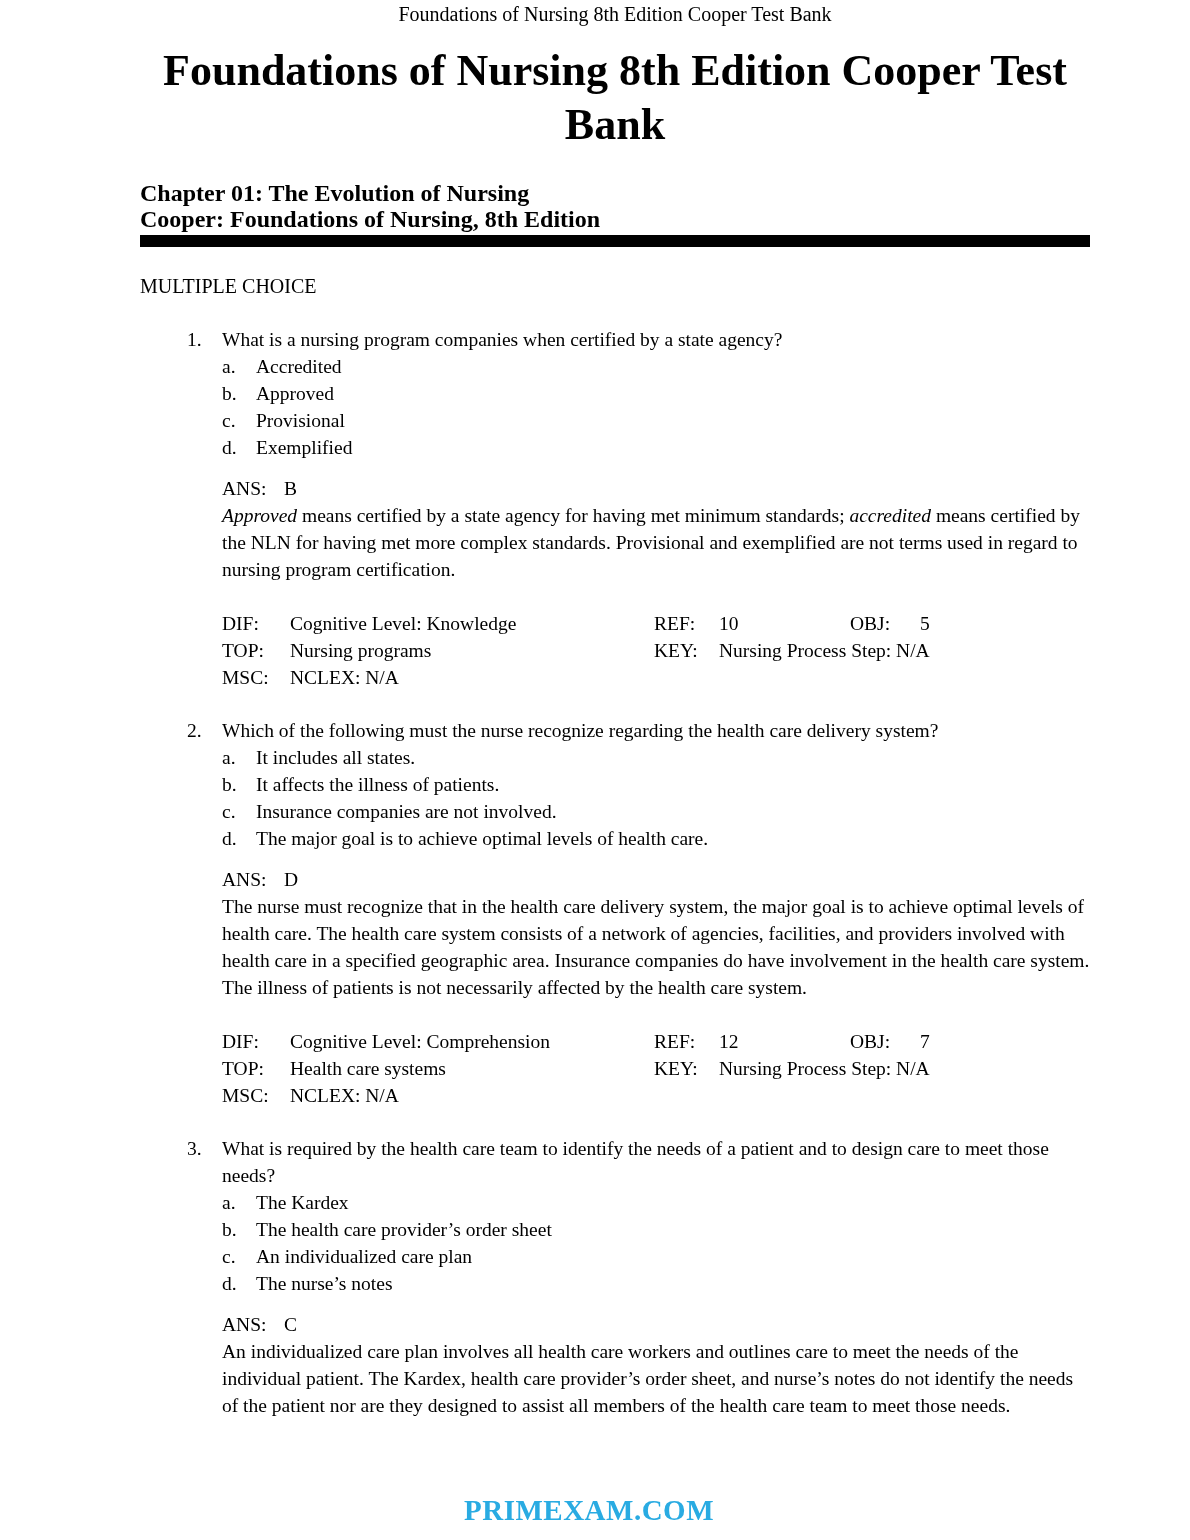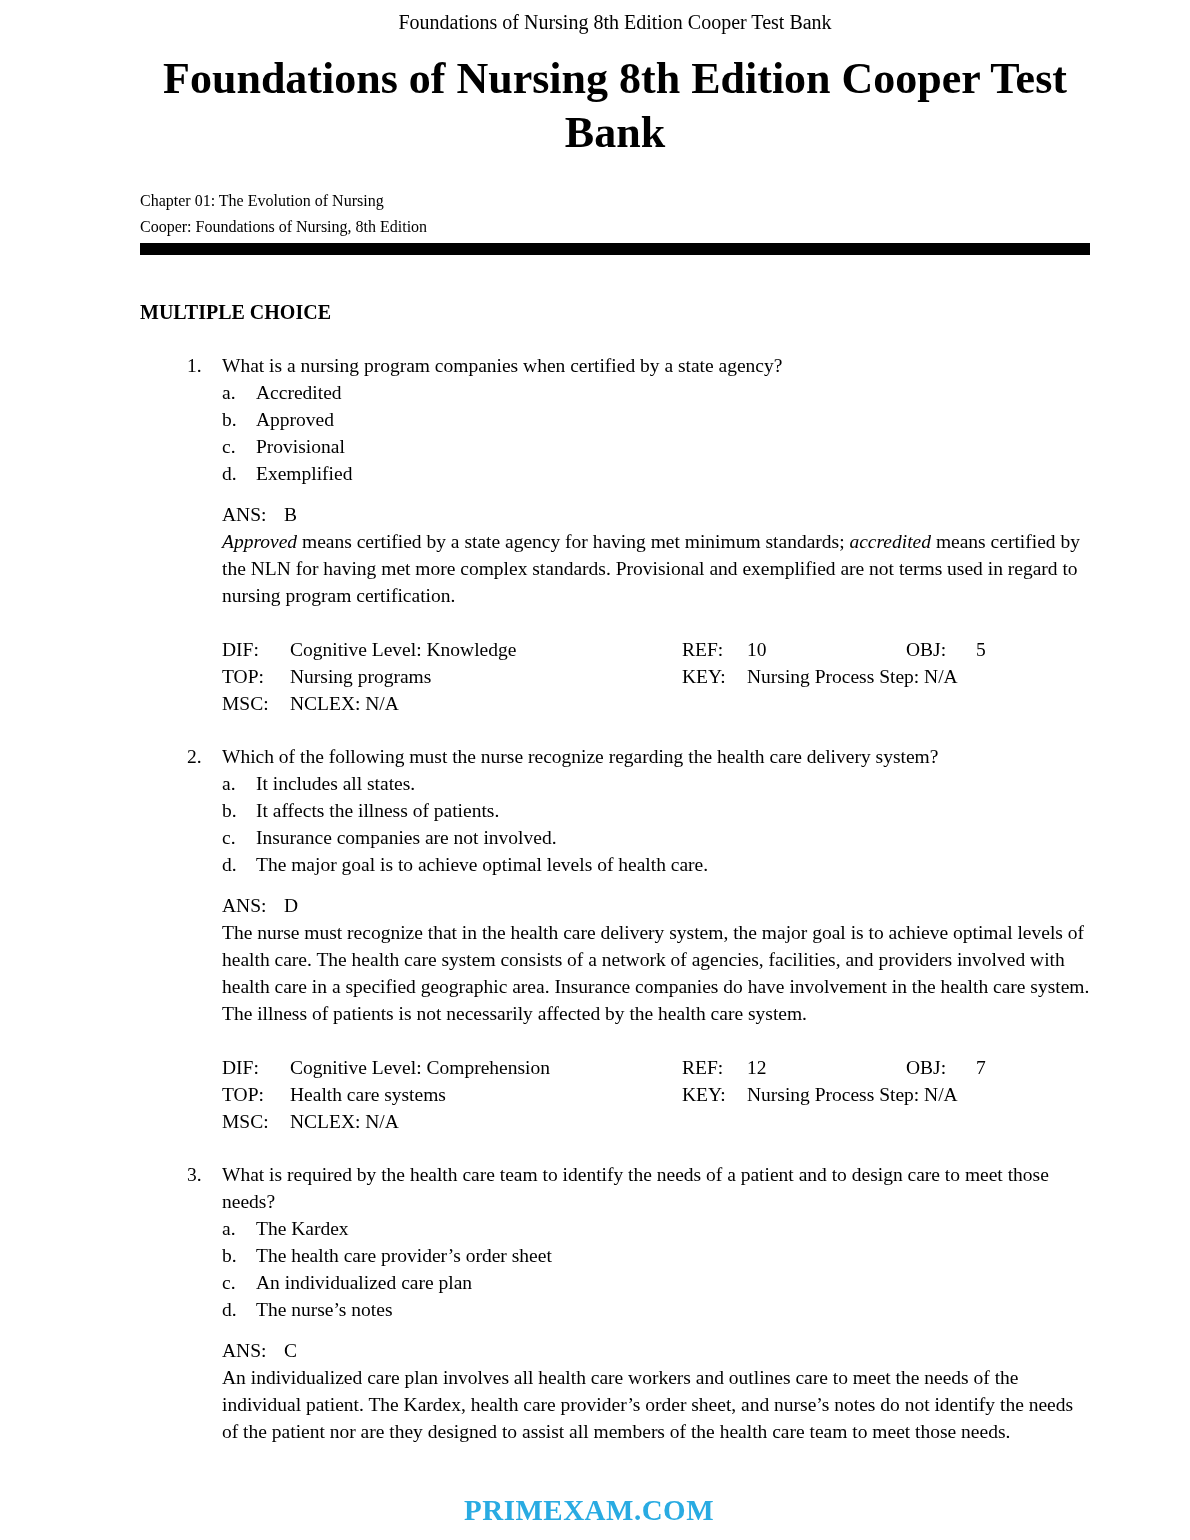--- a/index.html
+++ b/index.html
@@ -6,64 +6,64 @@
   html, body { background: #ffffff; }
   body {
     width: 1190px; height: 1540px;
     font-family: "Liberation Serif", serif;
     color: #000;
     overflow: hidden;
   }
   .page {
     position: relative;
     width: 1190px; height: 1540px;
-    padding: 9px 100px 0 140px;
+    padding: 1px 100px 0 140px;
     background: #fff;
   }
   .running-header {
     text-align: center;
     font-size: 20px;
     line-height: 27px;
   }
   .doc-title {
     margin-top: 16px;
     text-align: center;
     font-size: 44px;
     font-weight: bold;
     line-height: 54px;
   }
   .chapter-block {
     margin-top: 28px;
-    font-size: 16px;
-    font-weight: normal;
+    font-size: 24px;
+    font-weight: bold;
     line-height: 26px;
   }
   .black-bar {
     height: 12px;
     background: #000;
     margin-top: 3px;
   }
   .section-heading {
-    margin-top: 44px;
+    margin-top: 26px;
     font-size: 20px;
-    font-weight: bold;
+    font-weight: normal;
     line-height: 27px;
   }
   .questions { font-size: 19.5px; line-height: 27px; }
   .question { display: flex; margin-top: 26px; }
   .q-num { flex: none; width: 82px; padding-left: 47px; }
   .q-body { flex: 1; min-width: 0; }
   .opt { display: flex; }
   .opt-letter { flex: none; width: 34px; }
   .opt-text { flex: 1; }
   .q-answer { margin-top: 14px; }
   .ans-label { display: inline-block; width: 62px; }
   .q-rationale em { font-style: italic; }
   .q-meta { margin-top: 27px; }
-  .meta-row { display: flex; gap: 28px; }
+  .meta-row { display: flex; }
   .meta-group { display: flex; white-space: nowrap; }
   .meta-group.g1 { flex: none; width: 416px; }
   .meta-group.g2 { flex: none; width: 212px; }
   .meta-group.g3 { flex: none; }
   .g1 > .meta-label { flex: none; width: 68px; }
   .g2 > .meta-label { flex: none; width: 65px; margin-left: 16px; }
   .g3 > .meta-label { flex: none; width: 70px; }
   .footer-link-wrap {
     position: absolute;
     left: 0; right: 12px;

